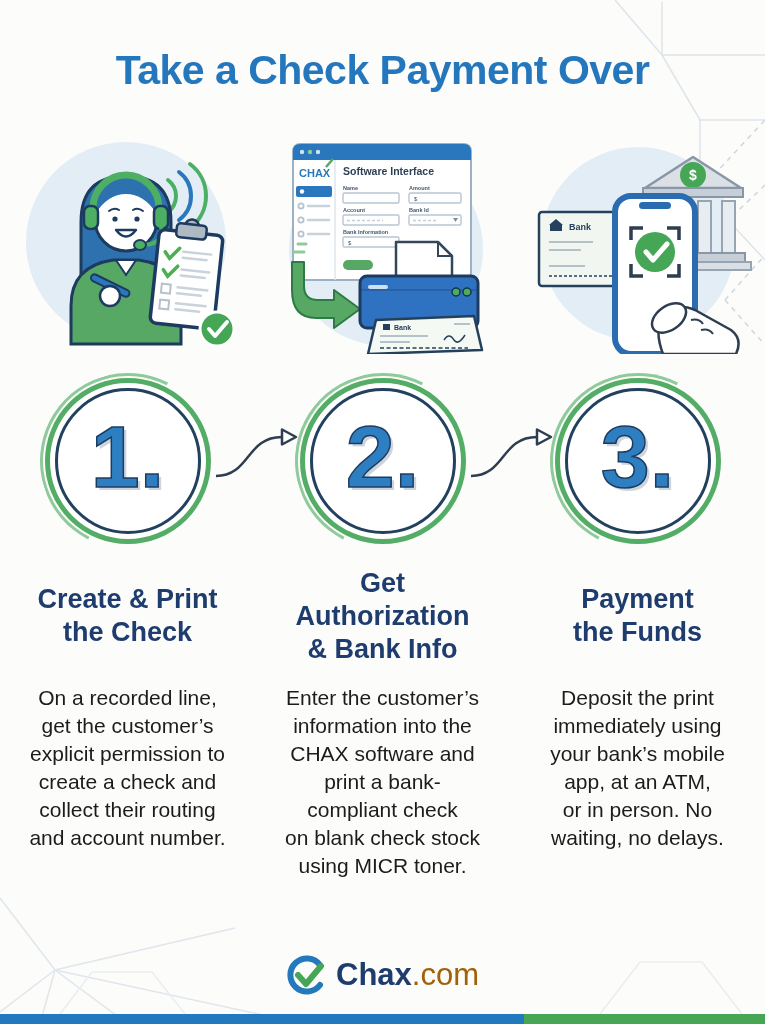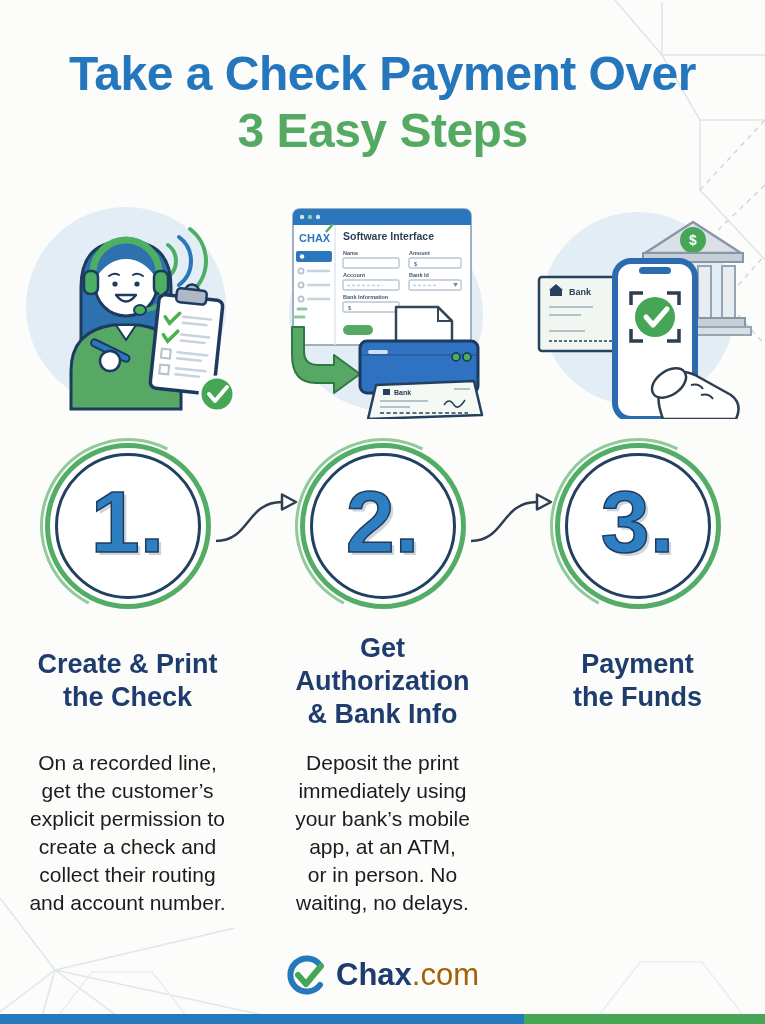--- a/index.html
+++ b/index.html
@@ -8,21 +8,21 @@
     position:relative;
     font-family:"Liberation Sans", sans-serif;
     background:#fcfcfb;
     overflow:hidden;
     color:#1d1d1d;
   }
   .bg-decor { position:absolute; inset:0; pointer-events:none; }
 
   .content { position:relative; display:flex; flex-direction:column; height:100%; }
 
-  .title { margin-top:46px; text-align:right; font-weight:700; font-size:48px; line-height:1.18; letter-spacing:-0.5px; }
+  .title { margin-top:46px; text-align:right; font-weight:700; font-size:41px; line-height:1.18; letter-spacing:-0.5px; }
   .t-line { display:flex; justify-content:center; gap:11px; }
   .t-blue  { color:#2577bd; }
   .t-green { color:#55aa63; }
 
   .row3 { display:grid; grid-template-columns:repeat(3,1fr); }
 
   .illos { margin-top:30px; }
   .illo-cell { display:flex; justify-content:center; align-items:center; }
 
   .circles { margin-top:14px; position:relative; height:186px; align-items:center; }
@@ -102,21 +102,20 @@
   </g>
 </svg>
 
 <div class="content">
 
   <div class="title">
     <div class="t-line">
       <span class="t-blue">Take a Check Payment Over</span>
     </div>
     <div class="t-line">
-      <span class="t-green">3 Easy Steps</span>
     </div>
   </div>
 
   <div class="row3 illos">
 
     <div class="illo-cell">
       <svg width="230" height="230" viewBox="0 0 230 230">
         <circle cx="113" cy="118" r="100" fill="#e3edf5"></circle>
 
         <g fill="none" stroke-linecap="round">
@@ -332,20 +331,27 @@
 the Funds</div>
   </div>
 
   <div class="row3 bodies">
     <div class="step-body">On a recorded line,
 get the customer’s
 explicit permission to
 create a check and
 collect their routing
 and account number.</div>
+    <div class="step-body">Enter the customer’s
+information into the
+CHAX software and
+print a bank-
+compliant check
+on blank check stock
+using MICR toner.</div>
     <div class="step-body">Deposit the print
 immediately using
 your bank’s mobile
 app, at an ATM,
 or in person. No
 waiting, no delays.</div>
   </div>
 
   <div class="footer">
     <svg width="42" height="42" viewBox="0 0 42 42">

